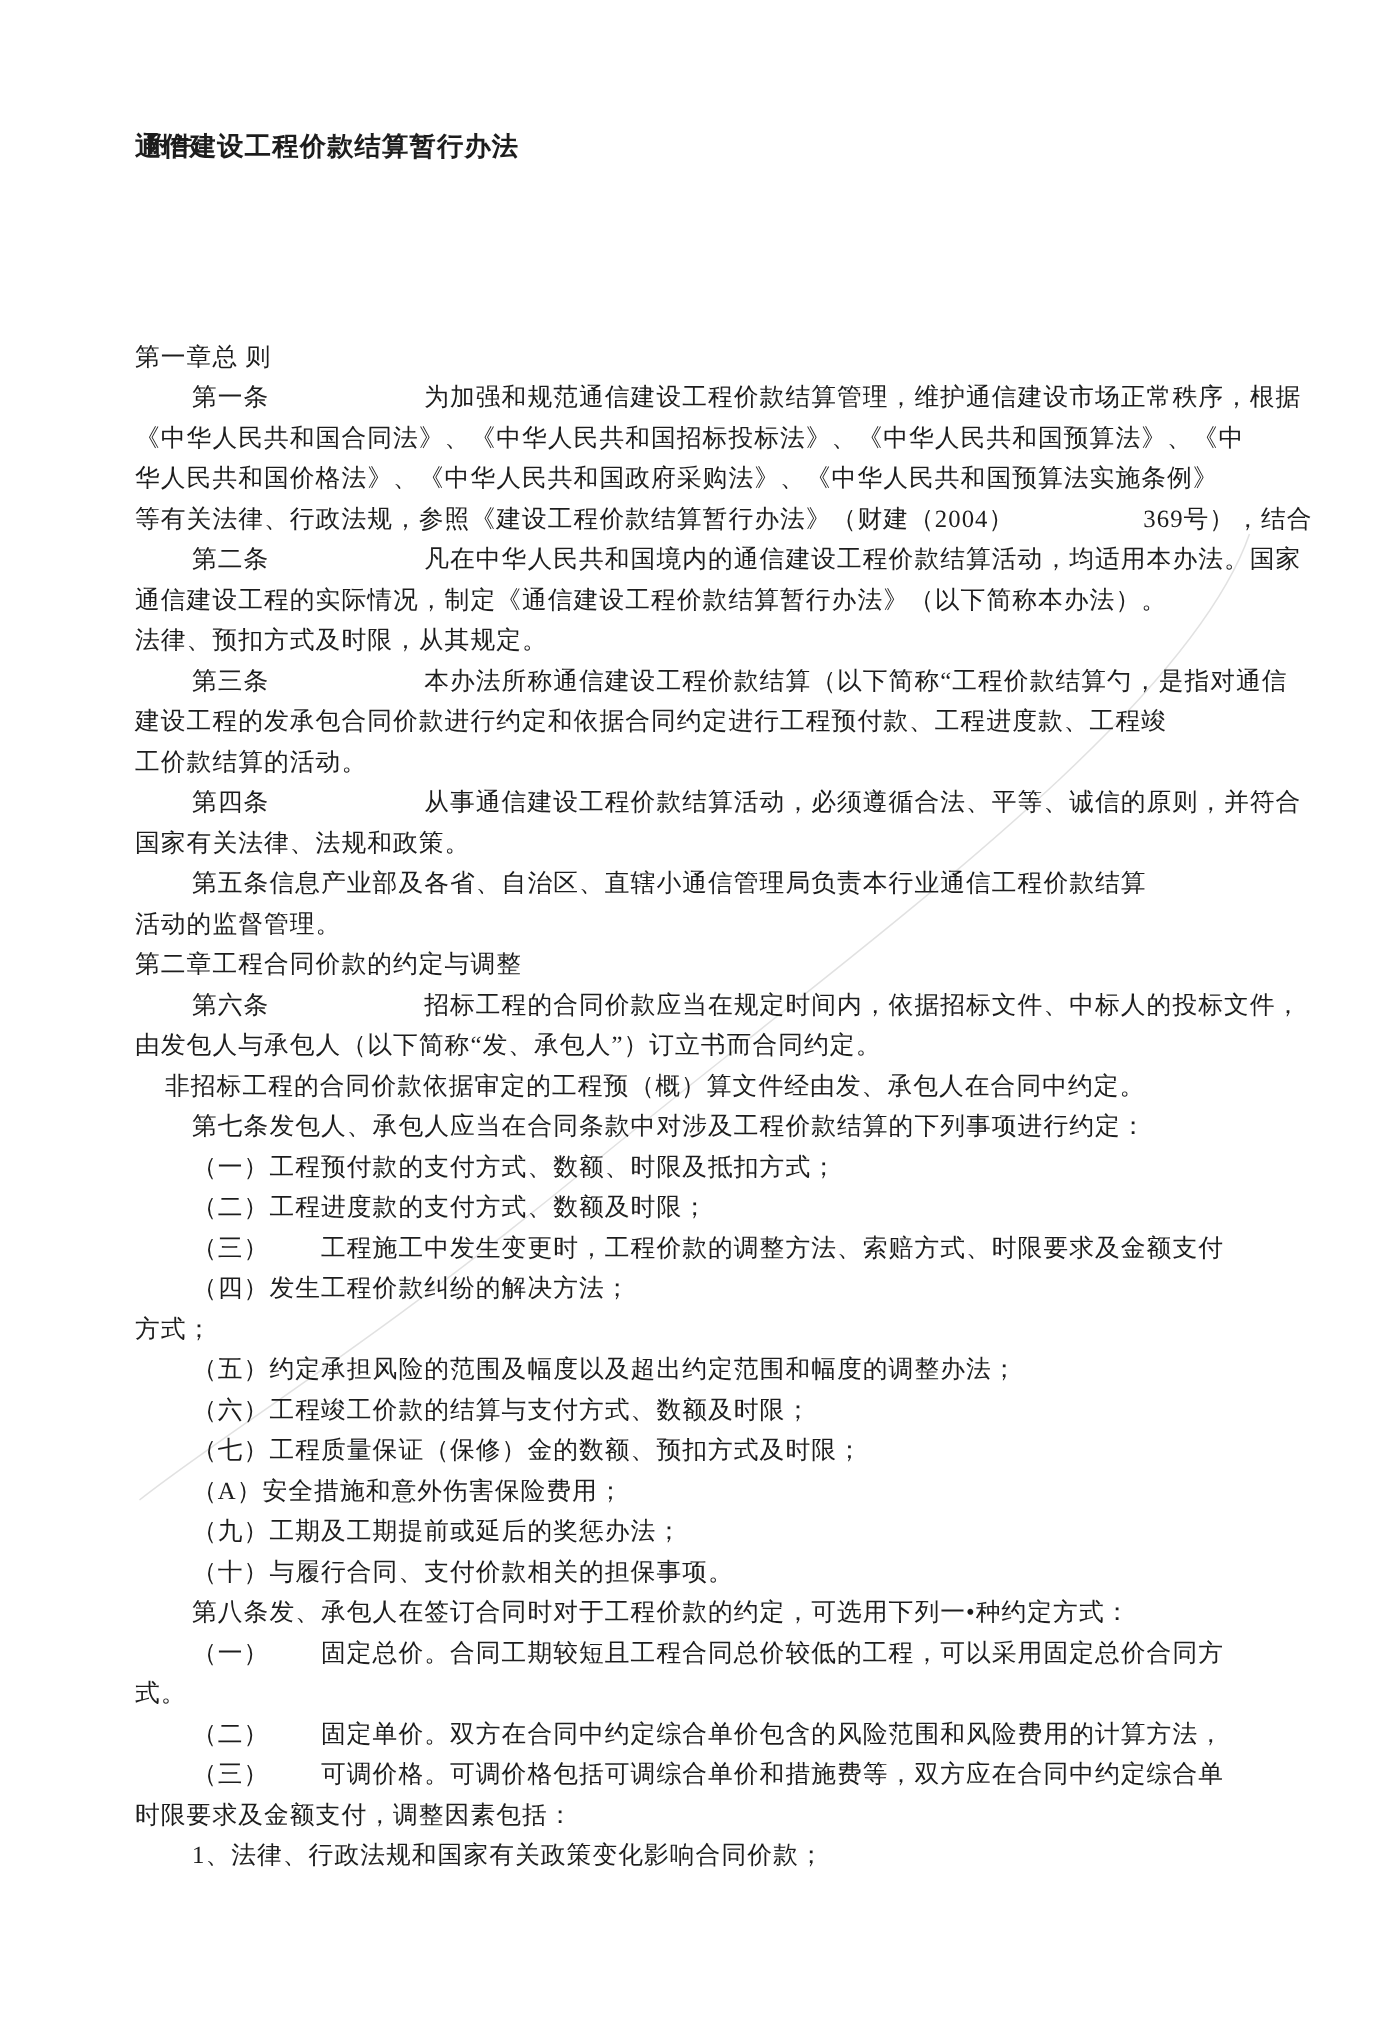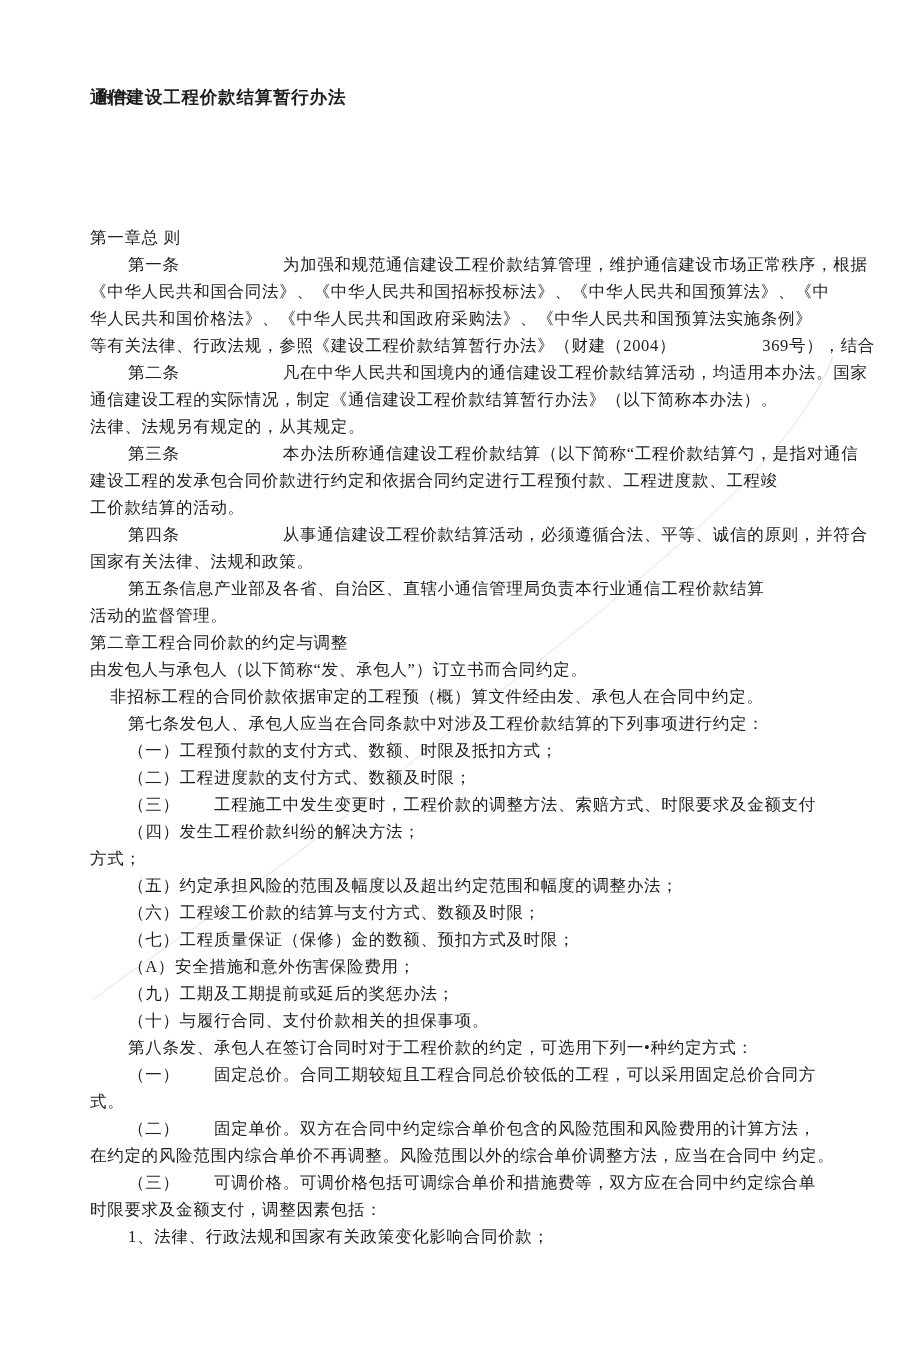--- a/index.html
+++ b/index.html
@@ -75,46 +75,46 @@
   </div>
 
   <div class="doc-body">
       <div class="line ind-none">第一章总 则</div>
       <div class="line ind-para">第一条　　　　　　为加强和规范通信建设工程价款结算管理，维护通信建设市场正常秩序，根据</div>
       <div class="line ind-none">《中华人民共和国合同法》、《中华人民共和国招标投标法》、《中华人民共和国预算法》、《中</div>
       <div class="line ind-none">华人民共和国价格法》、《中华人民共和国政府采购法》、《中华人民共和国预算法实施条例》</div>
       <div class="line ind-none">等有关法律、行政法规，参照《建设工程价款结算暂行办法》（财建（2004）　　　　　369号），结合</div>
       <div class="line ind-para">第二条　　　　　　凡在中华人民共和国境内的通信建设工程价款结算活动，均适用本办法。国家</div>
       <div class="line ind-none">通信建设工程的实际情况，制定《通信建设工程价款结算暂行办法》（以下简称本办法）。</div>
-      <div class="line ind-none">法律、法规另有规定的，从其规定。</div>
+      <div class="line ind-none">法律、预扣方式及时限，从其规定。</div>
       <div class="line ind-para">第三条　　　　　　本办法所称通信建设工程价款结算（以下简称“工程价款结算勺，是指对通信</div>
       <div class="line ind-none">建设工程的发承包合同价款进行约定和依据合同约定进行工程预付款、工程进度款、工程竣</div>
       <div class="line ind-none">工价款结算的活动。</div>
       <div class="line ind-para">第四条　　　　　　从事通信建设工程价款结算活动，必须遵循合法、平等、诚信的原则，并符合</div>
       <div class="line ind-none">国家有关法律、法规和政策。</div>
       <div class="line ind-para">第五条信息产业部及各省、自治区、直辖小通信管理局负责本行业通信工程价款结算</div>
       <div class="line ind-none">活动的监督管理。</div>
       <div class="line ind-none">第二章工程合同价款的约定与调整</div>
+      <div class="line ind-para">第六条　　　　　　招标工程的合同价款应当在规定时间内，依据招标文件、中标人的投标文件，</div>
       <div class="line ind-none">由发包人与承包人（以下简称“发、承包人”）订立书而合同约定。</div>
       <div class="line ind-half">非招标工程的合同价款依据审定的工程预（概）算文件经由发、承包人在合同中约定。</div>
       <div class="line ind-para">第七条发包人、承包人应当在合同条款中对涉及工程价款结算的下列事项进行约定：</div>
       <div class="line ind-para">（一）工程预付款的支付方式、数额、时限及抵扣方式；</div>
       <div class="line ind-para">（二）工程进度款的支付方式、数额及时限；</div>
       <div class="line ind-para">（三）　　工程施工中发生变更时，工程价款的调整方法、索赔方式、时限要求及金额支付</div>
       <div class="line ind-para">（四）发生工程价款纠纷的解决方法；</div>
       <div class="line ind-none">方式；</div>
       <div class="line ind-para">（五）约定承担风险的范围及幅度以及超出约定范围和幅度的调整办法；</div>
       <div class="line ind-para">（六）工程竣工价款的结算与支付方式、数额及时限；</div>
       <div class="line ind-para">（七）工程质量保证（保修）金的数额、预扣方式及时限；</div>
       <div class="line ind-para">（A）安全措施和意外伤害保险费用；</div>
       <div class="line ind-para">（九）工期及工期提前或延后的奖惩办法；</div>
       <div class="line ind-para">（十）与履行合同、支付价款相关的担保事项。</div>
       <div class="line ind-para">第八条发、承包人在签订合同时对于工程价款的约定，可选用下列一•种约定方式：</div>
       <div class="line ind-para">（一）　　固定总价。合同工期较短且工程合同总价较低的工程，可以采用固定总价合同方</div>
       <div class="line ind-none">式。</div>
       <div class="line ind-para">（二）　　固定单价。双方在合同中约定综合单价包含的风险范围和风险费用的计算方法，</div>
-      <div class="line ind-none">在约定的风险范围内综合单价不再调整。风险范围以外的综合单价调整方法，应当在合同中 约定。</div>
       <div class="line ind-para">（三）　　可调价格。可调价格包括可调综合单价和措施费等，双方应在合同中约定综合单</div>
       <div class="line ind-none">时限要求及金额支付，调整因素包括：</div>
       <div class="line ind-para">1、法律、行政法规和国家有关政策变化影响合同价款；</div>
     </div>
 
 </div>
 
 </body></html>

